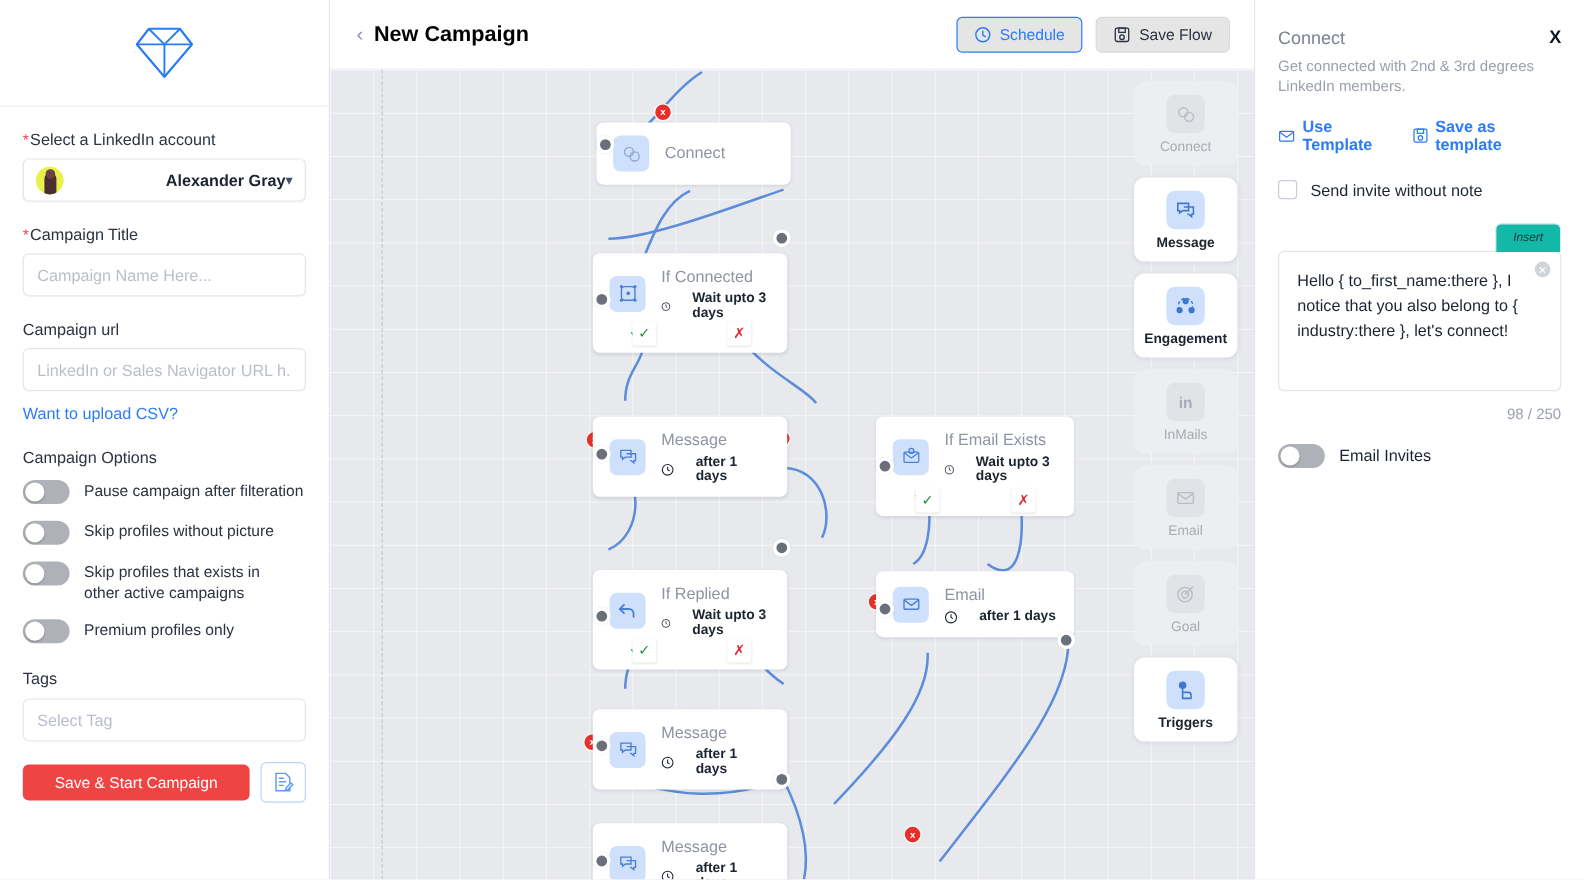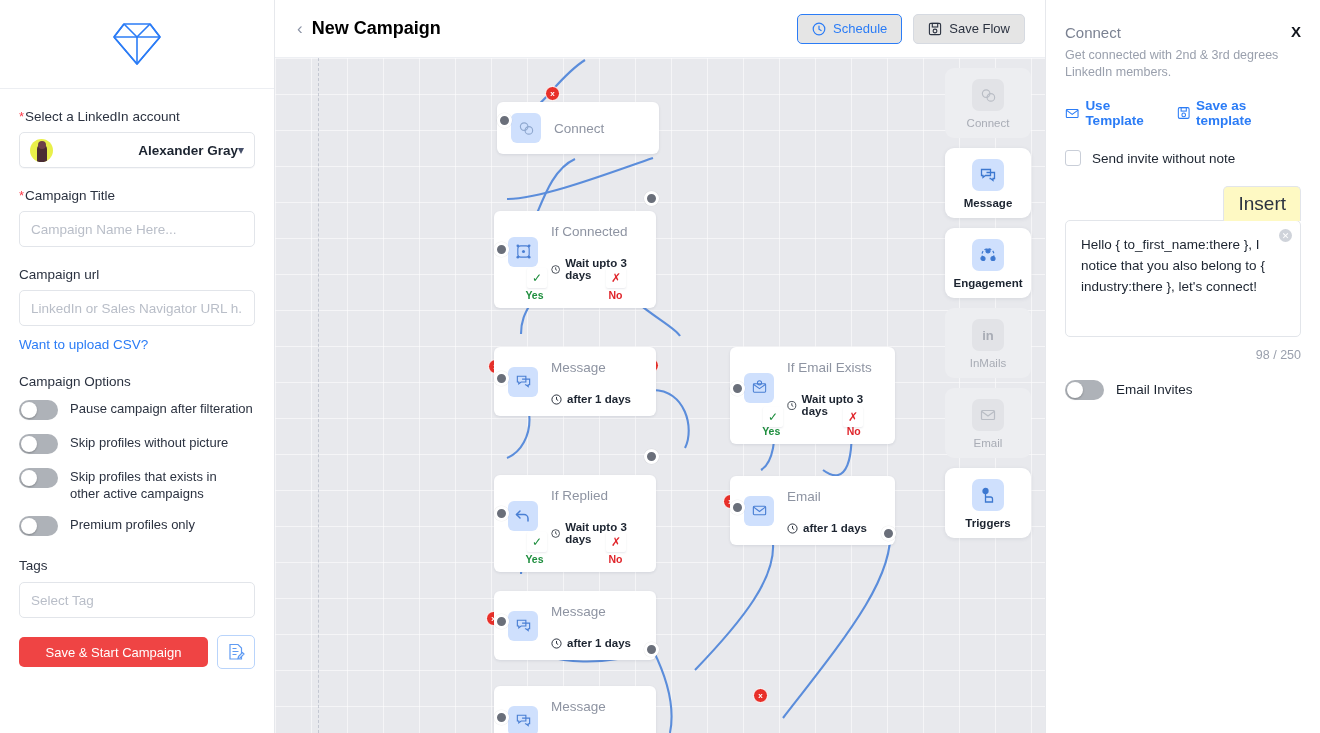--- a/index.html
+++ b/index.html
@@ -116,21 +116,21 @@
   }
   .node-main { display:flex; align-items:center; padding:11px 14px; }
   .node-ico {
     width:30px; height:30px; border-radius:6px; background:#cfe0fd;
     display:flex; align-items:center; justify-content:center; flex:0 0 30px; margin-right:13px;
   }
   .node-txt { }
   .node-title { font-size:13.5px; color:#8e94a2; line-height:16px; }
   .node-sub {
     font-size:11.5px; color:#1c2430; font-weight:700; display:flex;
-    align-items:center; gap:5px; margin-top:17px;
+    align-items:center; gap:18px; margin-top:3px;
   }
   .node-branch { display:flex; padding:0 0 7px; margin-top:-3px; }
   .branch { flex:1; text-align:center; font-size:10.5px; font-weight:700; }
   .branch.yes { color:#1e8e3e; }
   .branch.no { color:#e0252b; }
   .bmark {
     position:absolute; width:20px; height:20px; background:#fff; border-radius:2px;
     display:flex; align-items:center; justify-content:center; font-size:12px;
     box-shadow:0 1px 2px rgba(30,40,70,.10);
   }
@@ -182,22 +182,22 @@
   }
   .check-row { display:flex; align-items:center; gap:11px; margin-top:22px; }
   .checkbox {
     width:16px; height:16px; border:1px solid #c9ced8; border-radius:3px;
     background:#fff; cursor:pointer; flex:0 0 16px;
   }
   .check-lbl { font-size:13.5px; color:#1c2430; }
   .insert-wrap { display:flex; justify-content:flex-end; margin-top:20px; }
   .insert-btn {
     border:1px solid #e2e5ea; border-bottom:none; border-radius:5px 5px 0 0;
-    padding:6px 14px; font-size:19px; color:#2b3240; background:#fef9c3; cursor:pointer;
-    position:relative; z-index:2; margin-bottom:-1px;
+    padding:6px 14px; font-size:10px; color:#2b3240; background:#14b8a6; cursor:pointer;
+    position:relative; z-index:2; margin-bottom:-1px;font-style:italic;
   }
   .ta-wrap { position:relative; }
   .textarea {
     width:100%; height:117px; border:1px solid #e2e5ea; border-radius:5px;
     padding:13px 30px 10px 15px; font-size:13.5px; font-family:inherit; color:#1c2430;
     line-height:21px; resize:none; outline:none; background:#fff;
   }
   .ta-clear {
     position:absolute; right:9px; top:9px; width:13px; height:13px; border-radius:50%;
     background:#cfd3da; color:#fff; font-size:9px; display:flex; align-items:center;
@@ -596,20 +596,32 @@
         <div class="ptool disabled">
           <span class="ptool-ico">
             <svg width="18" height="18" viewBox="0 0 18 18">
               <g fill="none" stroke="#b9bdc5" stroke-width="1.2">
                 <rect x="2.5" y="4.5" width="13" height="9" rx="1"></rect>
                   <path d="M2.5 5.2 9 10 15.5 5.2"></path>
               </g>
             </svg>
           </span>
           <span class="ptool-label">Email</span>
+        </div>
+        <div class="ptool disabled">
+          <span class="ptool-ico">
+            <svg width="18" height="18" viewBox="0 0 18 18">
+              <g fill="none" stroke="#b9bdc5" stroke-width="1.2">
+                <circle cx="8.5" cy="9.5" r="6"></circle>
+                  <circle cx="8.5" cy="9.5" r="2.8"></circle>
+                <path d="M8.5 9.5 15 3"></path>
+              </g>
+            </svg>
+          </span>
+          <span class="ptool-label">Goal</span>
         </div>
         <div class="ptool">
           <span class="ptool-ico">
             <svg width="18" height="18" viewBox="0 0 18 18">
               <g fill="none" stroke="#3d78d0" stroke-width="1.3">
                 <circle cx="6.5" cy="5" r="2.5" fill="#3d78d0"></circle>
                 <path d="M6.5 8v5.5M6.5 11h5a2 2 0 0 1 2 2v3h-7z"></path>
               </g>
             </svg>
           </span>

